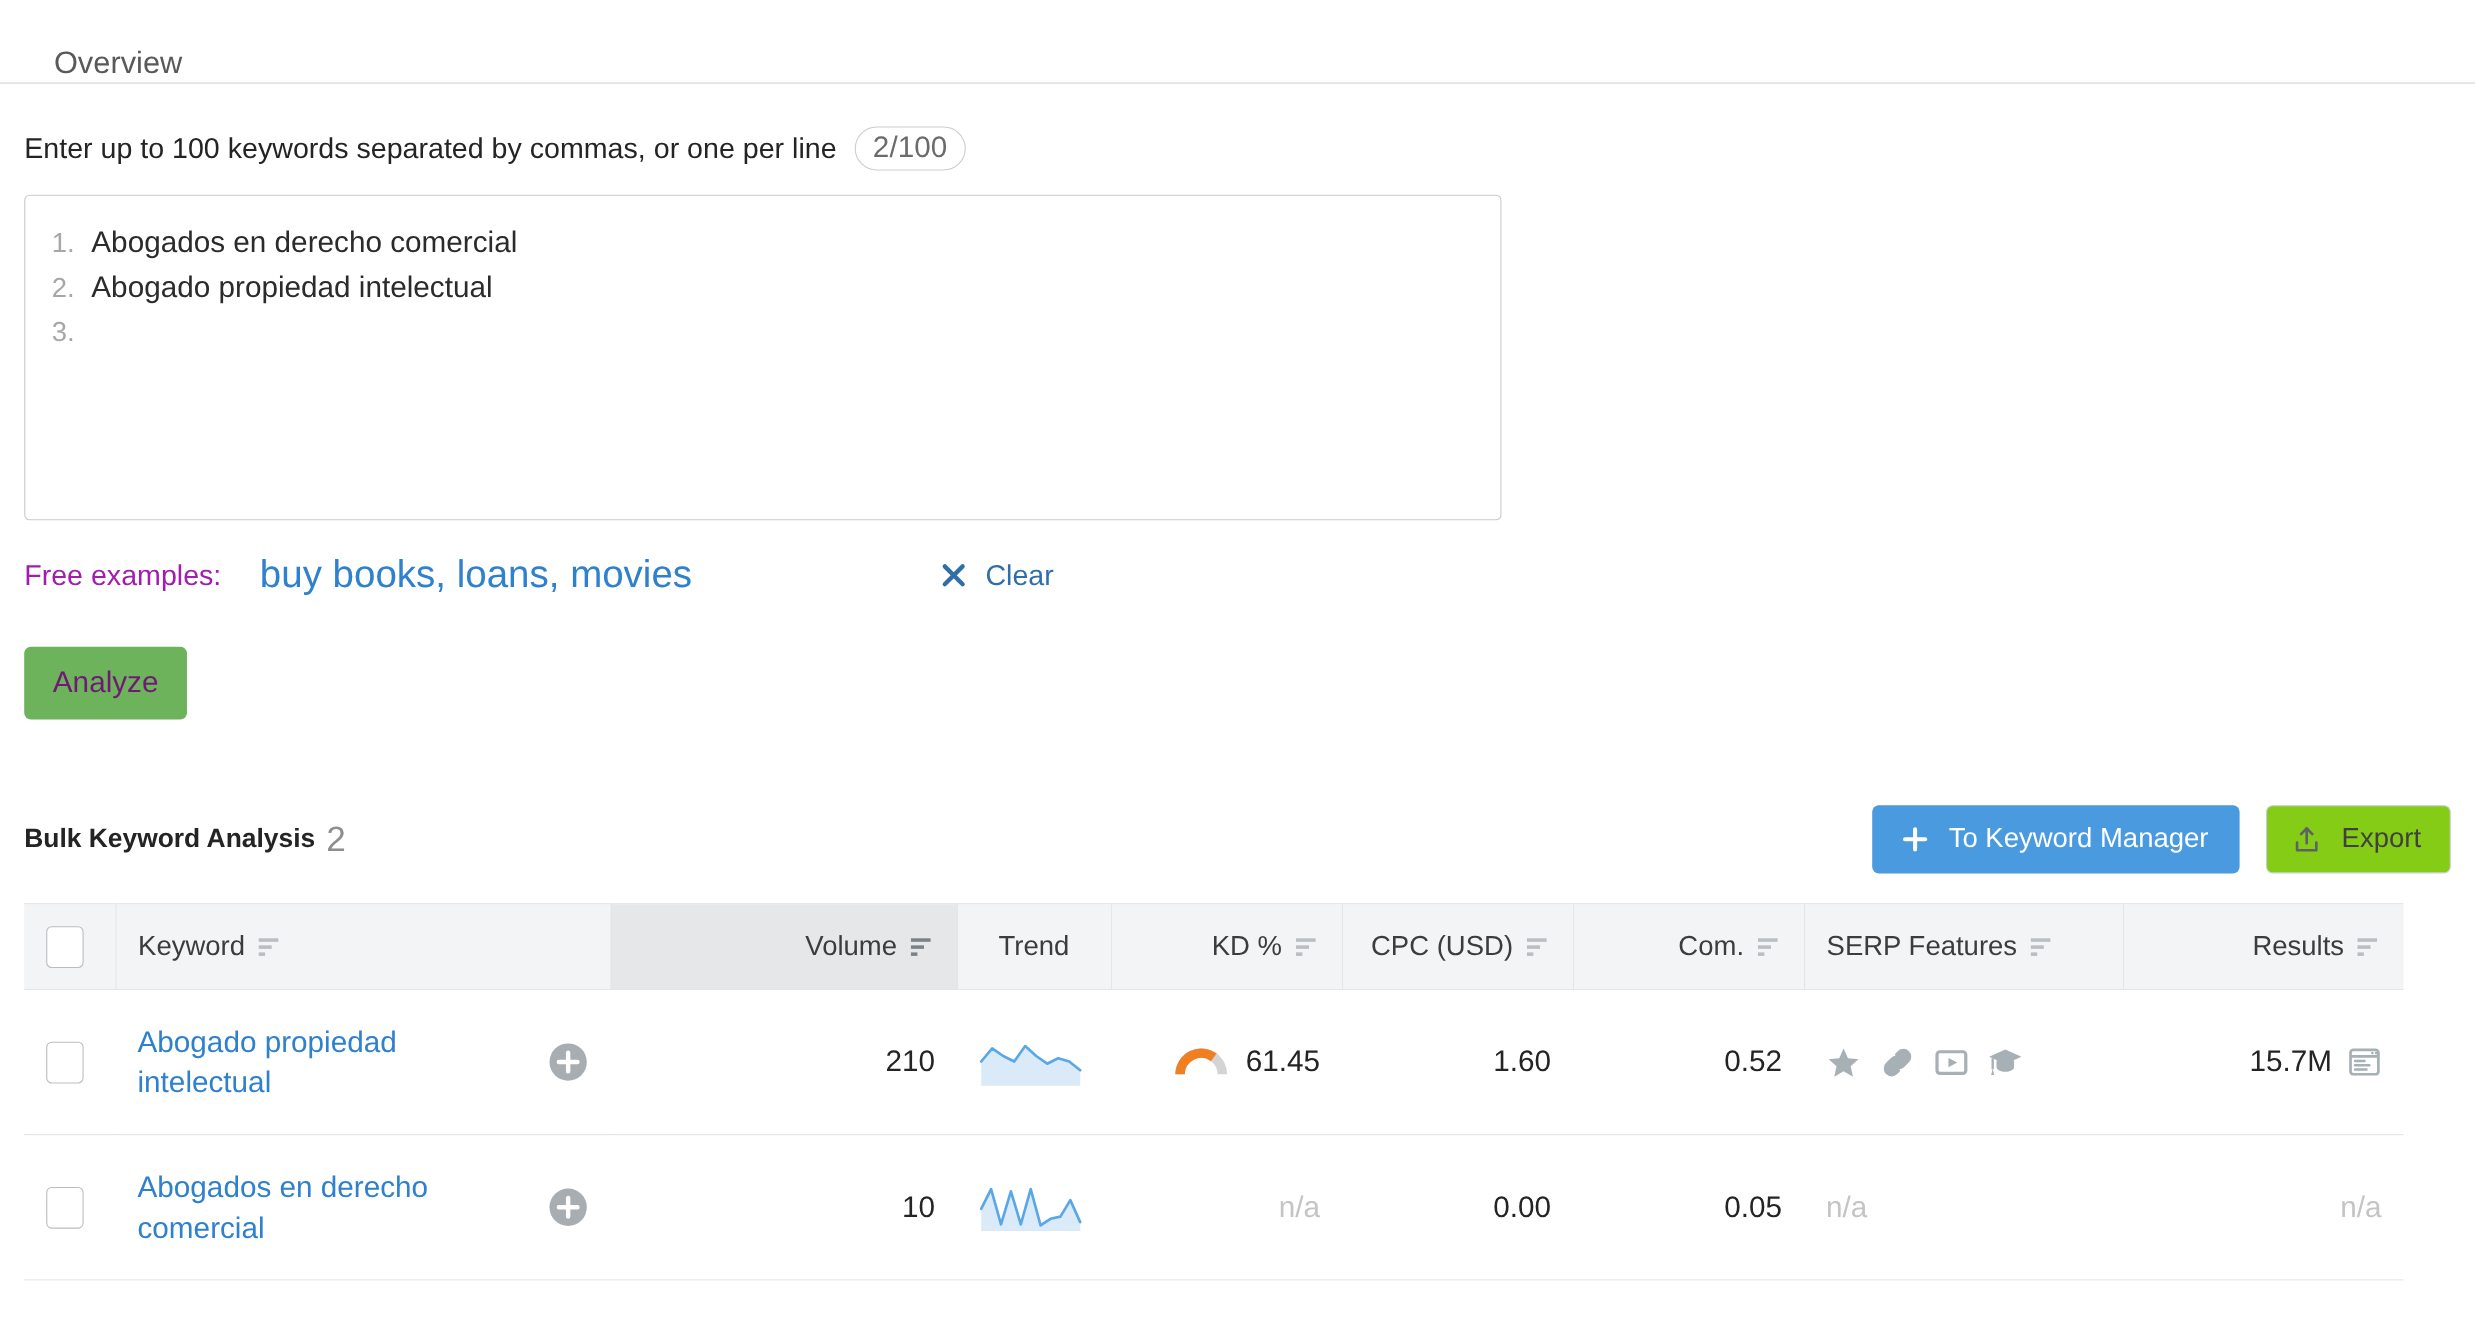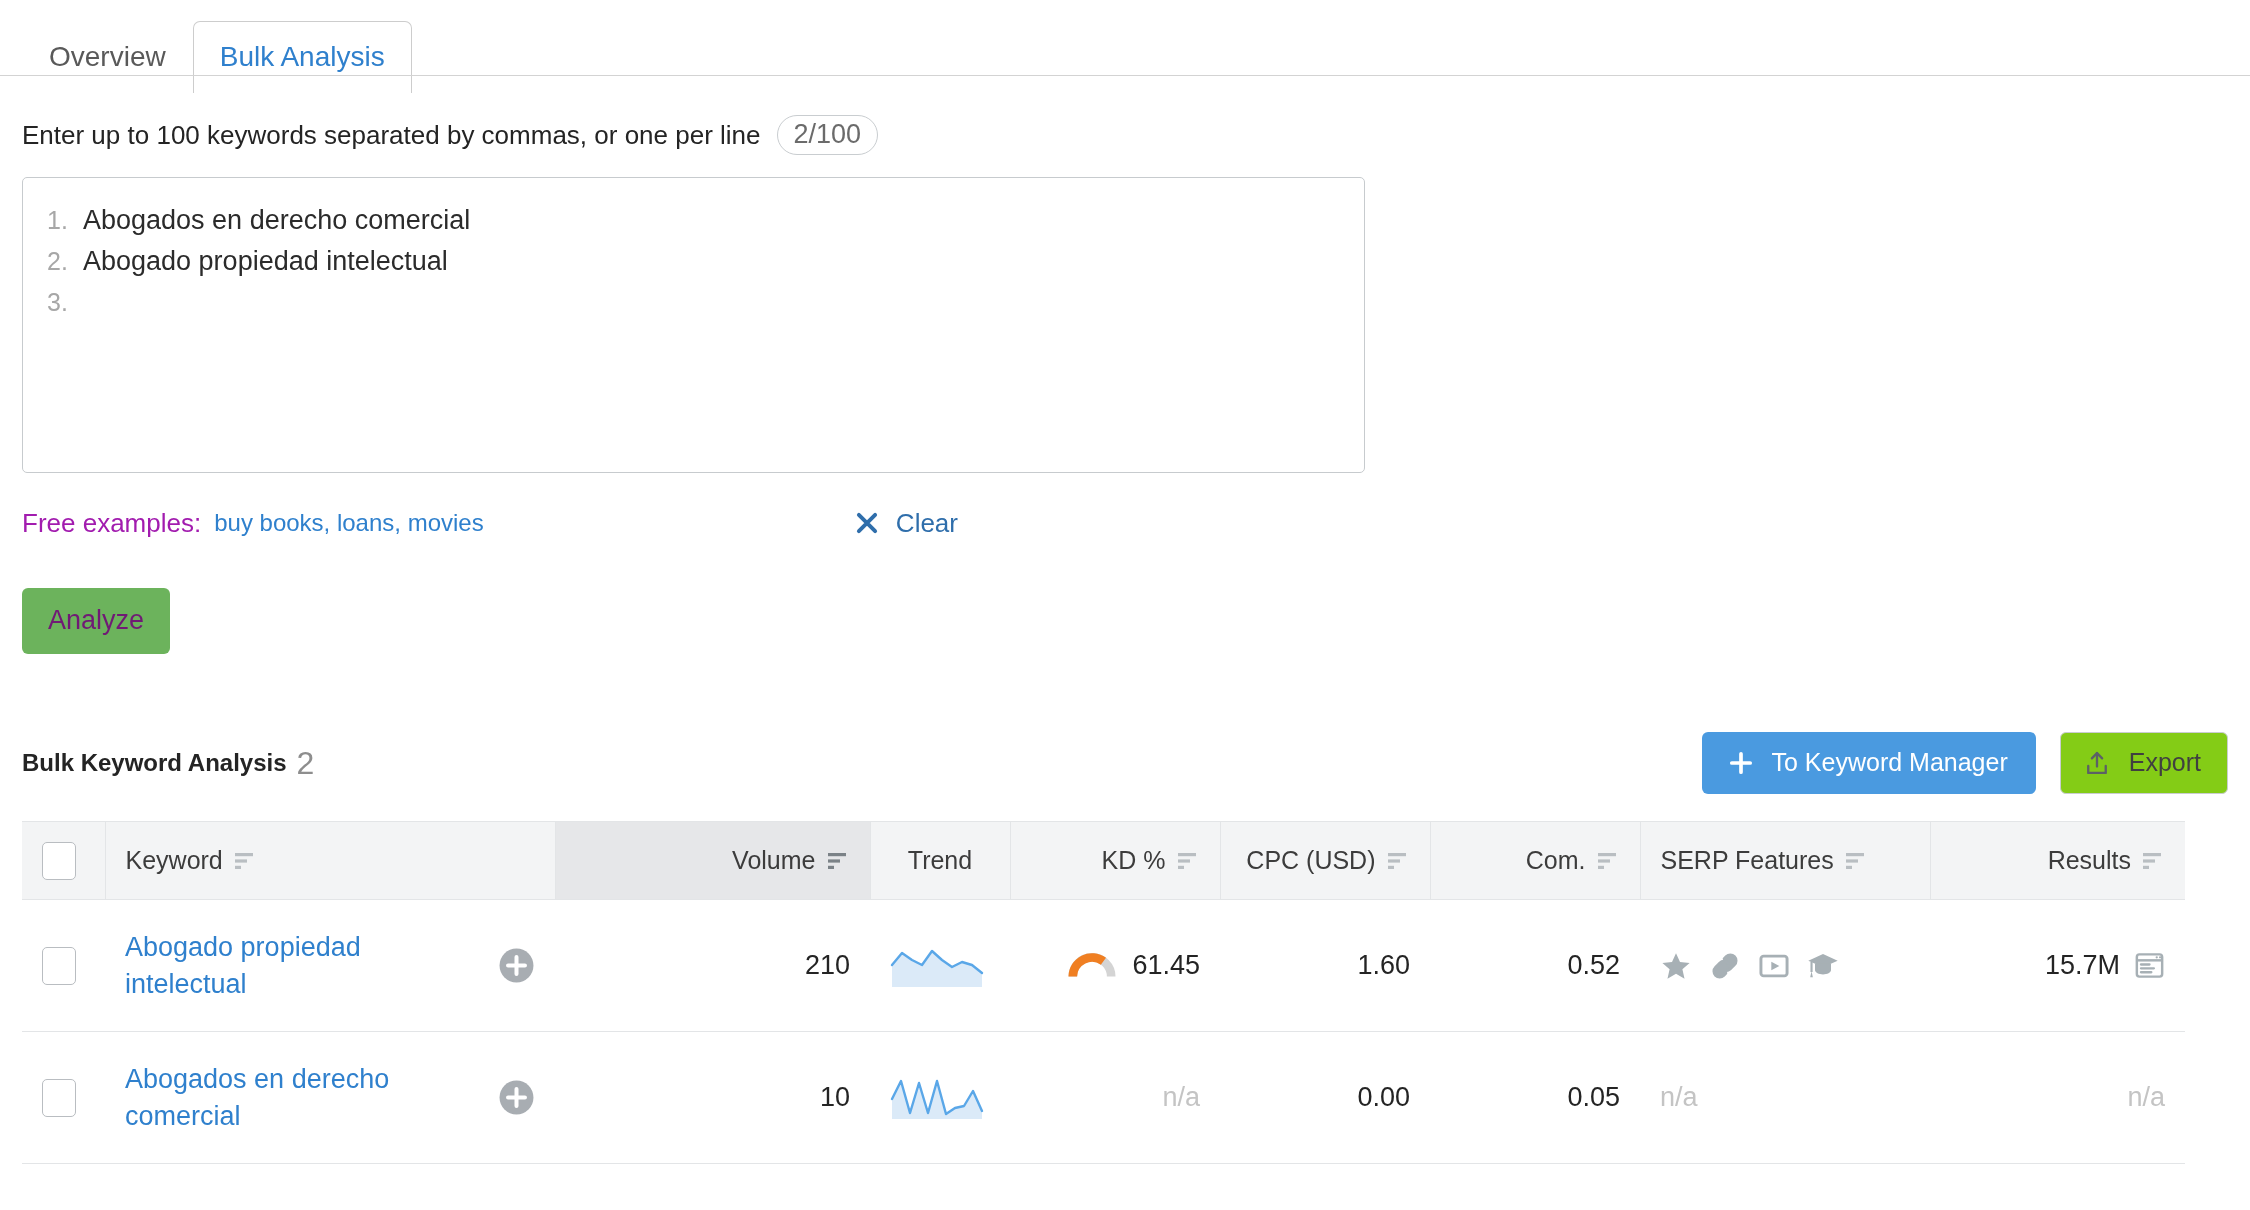--- a/index.html
+++ b/index.html
@@ -91,21 +91,21 @@
 
   
   .examples-row {
     display: flex;
     align-items: center;
     margin-top: 30px;
     height: 40px;
     width: 1343px;
   }
   .ex-label { font-size: 26px; font-weight: normal; color: #a21caf; }
-  .ex-links { font-size: 24px; color: #2f80cd; margin-left: 13px; cursor: pointer; }
+  .ex-links { font-size: 35px; color: #2f80cd; margin-left: 35px; cursor: pointer; }
   .clear-btn {
     display: flex; align-items: center; gap: 16px;
     margin-left: auto; margin-right: 407px;
     color: #2f6eab; font-size: 26px; cursor: pointer;
   }
   .x-icon { width: 26px; height: 26px; display: block; }
 
   .analyze-btn {
     margin-top: 45px;
     background: #6cb35c;
@@ -205,21 +205,20 @@
   .serp-ic { width: 32px; height: 32px; display: block; fill: #a7b0b5; }
   .results-wrap { display: flex; align-items: center; justify-content: flex-end; gap: 14px; }
   .res-icon { width: 31px; height: 31px; display:block; }
 </style>
 </head>
 <body>
 
 <div class="tabs-bar">
   <div class="tabs-strip">
     <div class="tab">Overview</div>
-    <div class="tab active">Bulk Analysis</div>
   </div>
   <div class="tabs-underline"></div>
 </div>
 
 <div class="page">
 
   
   <div class="hint-row">
     <span class="hint-text">Enter up to 100 keywords separated by commas, or one per line</span>
     <span class="counter-badge">2/100</span>

